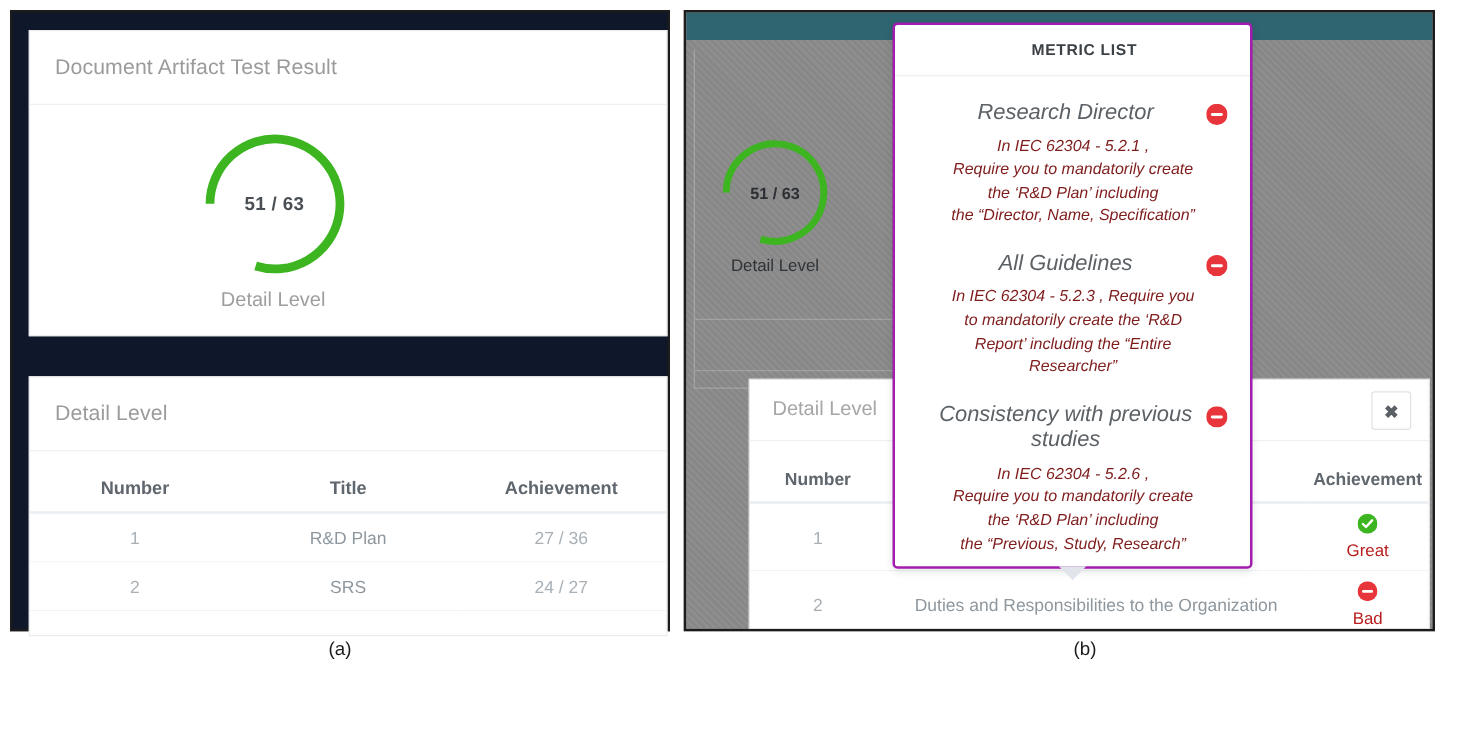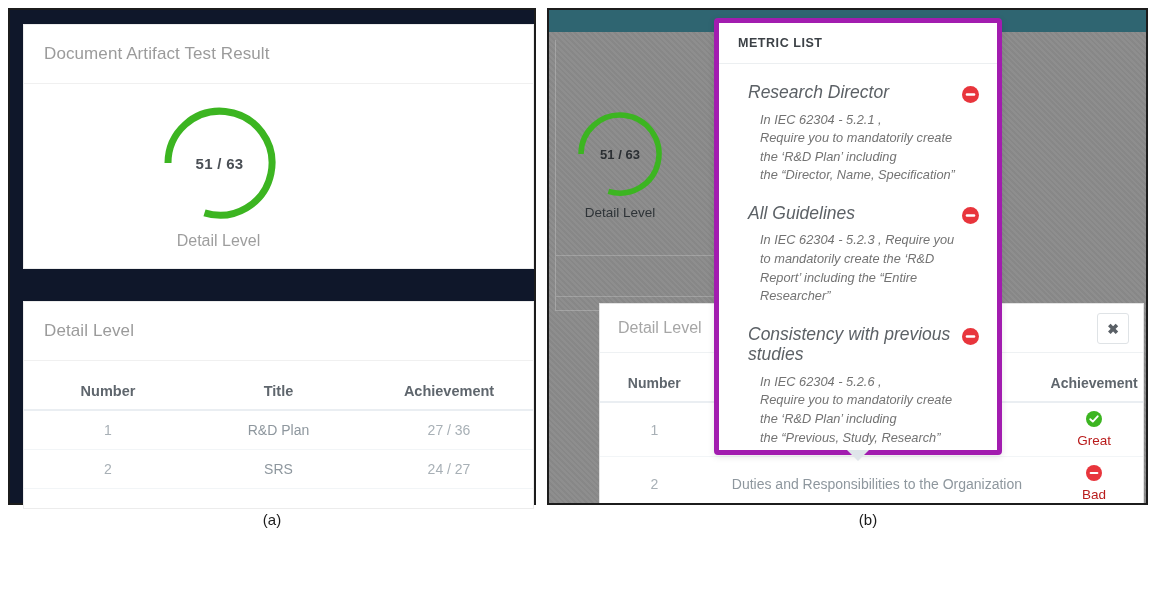--- a/index.html
+++ b/index.html
@@ -133,36 +133,36 @@
   .b-tbl td.b-title{color:#8e979e;}
   .b-col-num{width:20%;}
   .b-col-title{width:62%;}
   .b-col-ach{width:18%;}
   .status-ico{display:block;margin:0 auto 2px auto;}
   .status-txt{font-size:13.5px;color:#b91c1c;}
 
   
   .metric-pop{
     position:absolute;left:165px;top:8px;width:288px;height:437px;
-    background:#ffffff;border:5px solid #a21caf;border-radius:4px;
-    box-sizing:border-box;box-shadow:0 2px 7px rgba(0,0,0,.10);
+    background:#ffffff;border:2px solid #a21caf;border-radius:4px;
+    box-sizing:border-box;box-shadow:0 2px 7px rgba(0,0,0,.10);text-align:center;
   }
   .metric-head{
     height:40px;line-height:40px;padding-left:19px;
     font-size:12.5px;font-weight:700;color:#3c4146;letter-spacing:.55px;
     border-bottom:1px solid #eceff1;
   }
   .metric-body{padding:10px 0 0 0;}
   .metric-item{position:relative;padding:8px 40px 10px 29px;font-style:italic;}
   .metric-title{
     font-size:17.5px;color:#5c6166;font-weight:400;line-height:1.18;
     margin:0 0 8px 0;
   }
   .metric-desc{
-    font-size:12.8px;color:#737373;line-height:1.45;
+    font-size:12.8px;color:#7f1d1d;line-height:1.45;
     padding-left:12px;white-space:pre-line;
   }
   .minus-badge{
     position:absolute;right:18px;top:12px;
     width:17px;height:17px;
   }
   .pop-arrow{
     position:absolute;left:50%;margin-left:-11px;bottom:-11px;
     width:0;height:0;border-left:11px solid transparent;
     border-right:11px solid transparent;border-top:11px solid #dfe5ea;

